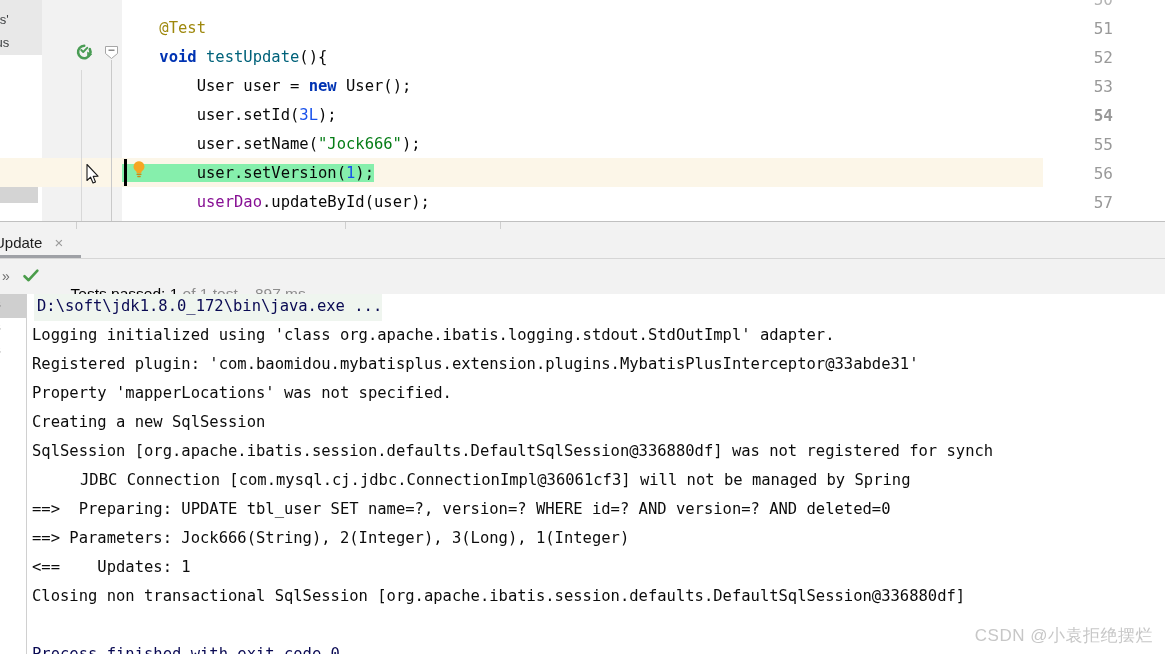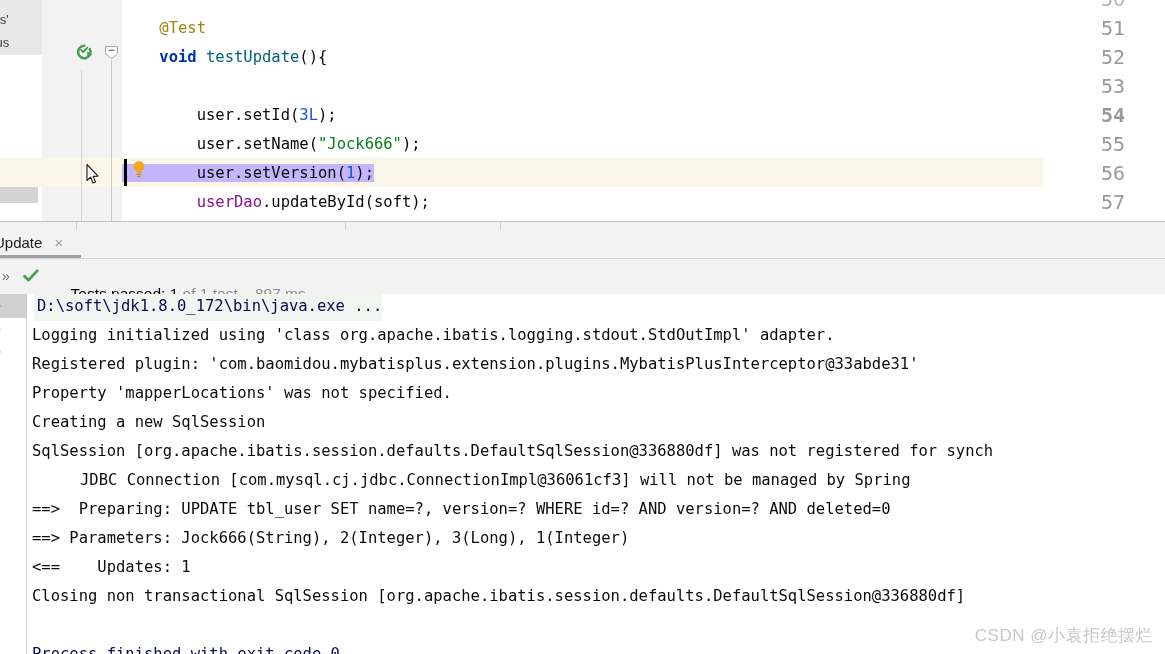--- a/index.html
+++ b/index.html
@@ -57,23 +57,23 @@
     border-right: 1px solid #e8e8e8;
   }
   #gutter-extra {
     position: absolute;
     left: 113px; top: 0;
     width: 9px; height: 221px;
     background: #f2f2f2;
   }
   .line-no {
     position: absolute;
-    right: 40px;
+    right: 52px;
     font-family: "DejaVu Sans Mono", monospace;
-    font-size: 20px;
+    font-size: 16px;
     color: #999999;
     text-align: center;
     line-height: 29px;
     height: 29px;
   }
   .line-no.partial { color: #b5b5b5; }
 
   
   #run-test-icon {
     position: absolute;
@@ -114,21 +114,21 @@
     width: 1043px; height: 29px;
     background: #fcf6e8;
   }
   #caret-gutter-bg {
     position: absolute;
     left: 42px; top: 158px;
     width: 80px; height: 29px;
     background: #faf6ed;
   }
   .sel {
-    background: #c4b5fd;
+    background: #86efac;
   }
   #caret-bar {
     position: absolute;
     left: 124px; top: 159px;
     width: 3px; height: 27px;
     background: #000000;
   }
   #bulb-icon {
     position: absolute;
     left: 131px; top: 160px;
@@ -343,24 +343,25 @@
       <path d="M1.5 1.5 h12 v7 l-6 5 l-6 -5 z" fill="#ffffff" stroke="#a6a6a6" stroke-width="1"></path>
       <path d="M4.5 5.2 h6" stroke="#6e6e6e" stroke-width="1.2"></path>
     </svg>
   </div>
   <div id="fold-line"></div>
   <div id="indent-guide"></div>
 
   <div id="code-area">
       <div class="code-line" style="top: 14px;"><span class="pln">    </span><span class="ann">@Test</span></div>
       <div class="code-line" style="top: 43px;"><span class="pln">    </span><span class="kw">void</span><span class="pln"> </span><span class="mth">testUpdate</span><span class="pln">(){</span></div>
+      <div class="code-line" style="top: 72px;"><span class="pln">        User user = </span><span class="kw">new</span><span class="pln"> User();</span></div>
       <div class="code-line" style="top: 101px;"><span class="pln">        user.setId(</span><span class="num">3L</span><span class="pln">);</span></div>
       <div class="code-line" style="top: 130px;"><span class="pln">        user.setName(</span><span class="str">"Jock666"</span><span class="pln">);</span></div>
       <div class="code-line" style="top: 159px;"><span class="pln sel">        user.setVersion(</span><span class="num sel">1</span><span class="pln sel">);</span></div>
-      <div class="code-line" style="top: 188px;"><span class="pln">        </span><span class="fld">userDao</span><span class="pln">.updateById(soft);</span></div>
+      <div class="code-line" style="top: 188px;"><span class="pln">        </span><span class="fld">userDao</span><span class="pln">.updateById(user);</span></div>
     </div>
 
   <div id="caret-bar"></div>
 
   <div id="bulb-icon">
     <svg width="16" height="20" viewBox="0 0 16 20">
       <path d="M8 1.2 a5.4 5.4 0 0 1 3.4 9.6 c-0.8 0.7 -1.1 1.4 -1.1 2.2 h-4.6 c0 -0.8 -0.3 -1.5 -1.1 -2.2 A5.4 5.4 0 0 1 8 1.2 z" fill="#f5a623"></path>
       <rect x="5.5" y="13.6" width="5" height="1.5" rx="0.6" fill="#c98b16"></rect>
       <rect x="6.2" y="15.8" width="3.6" height="1.4" rx="0.6" fill="#c98b16"></rect>
     </svg>

